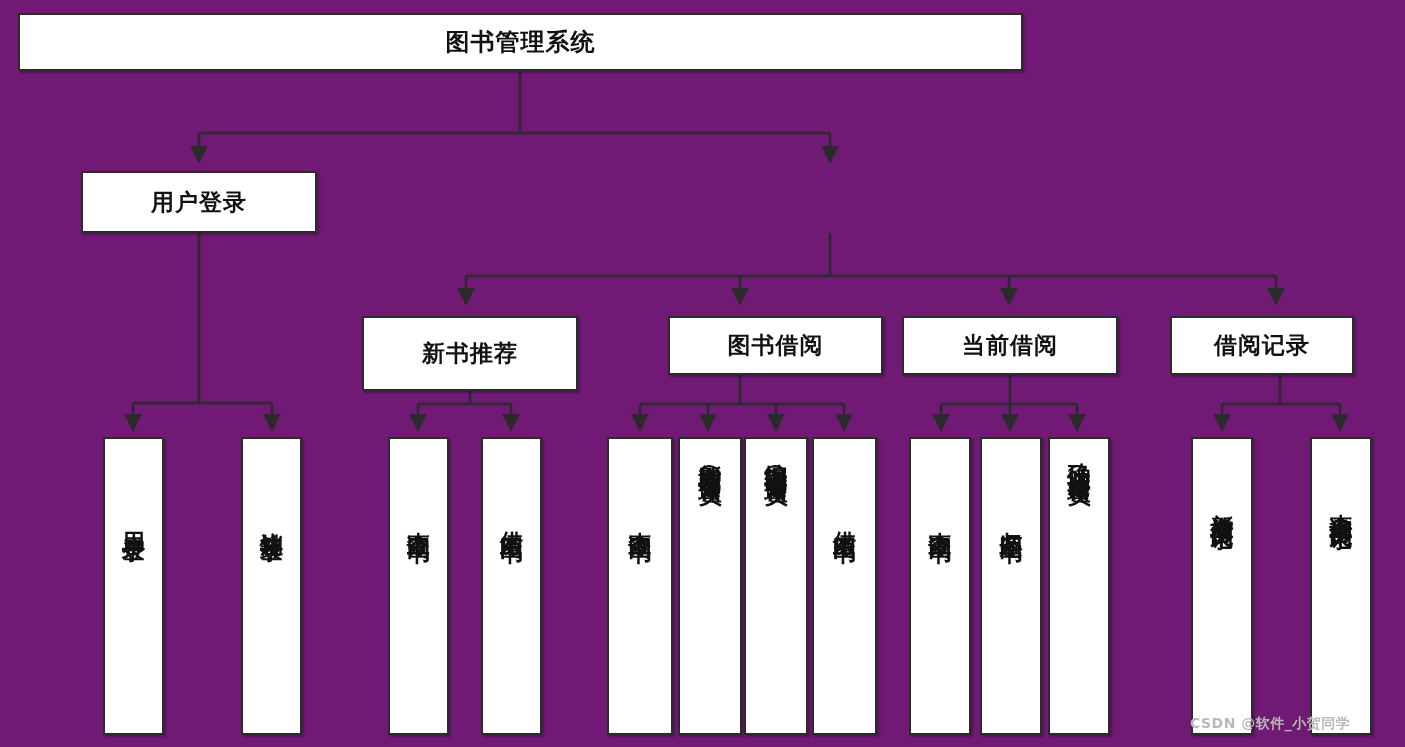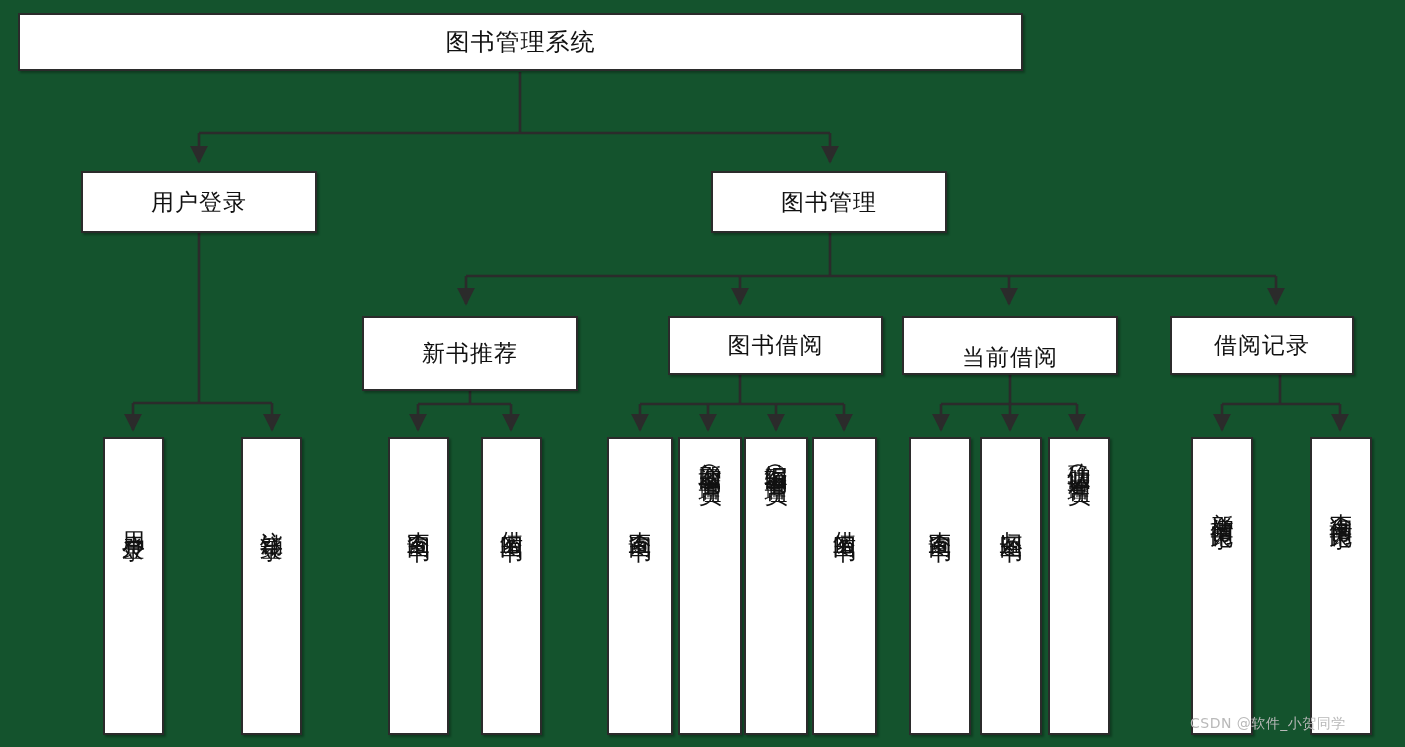--- a/index.html
+++ b/index.html
@@ -1,20 +1,20 @@
 <!DOCTYPE html>
 <html><head>
 <meta charset="utf-8">
 <style>
   html,body{margin:0;padding:0;background:#ffffff;}
   body{
     width:1405px;height:747px;overflow:hidden;
     font-family:"DejaVu Sans","Liberation Sans",sans-serif;
   }
-  #stage{position:relative;width:1405px;height:747px;background:#14532d;}
+  #stage{position:relative;width:1405px;height:747px;background:#701a75;font-weight:bold;}
   svg.edges{position:absolute;left:0;top:0;width:1405px;height:747px;}
   .node{
     position:absolute;
     background:#fff;
     border:2.5px solid #2b2b2b;
     box-sizing:border-box;
     box-shadow:2px 2px 2px rgba(0,0,0,0.28);
     display:flex;align-items:center;justify-content:center;
     color:#111;
   }
@@ -103,31 +103,28 @@
     </g>
   </svg>
 
   <div class="node h root" style="left:18px;top:13px;width:1005px;height:58px;">
     <span>图书管理系统</span>
   </div>
 
   <div class="node h" style="left:81px;top:171px;width:236px;height:62px;">
     <span>用户登录</span>
   </div>
-  <div class="node h" style="left:711px;top:171px;width:236px;height:62px;">
-    <span>图书管理</span>
-  </div>
 
   <div class="node h" style="left:362px;top:316px;width:216px;height:75px;">
     <span>新书推荐</span>
   </div>
   <div class="node h" style="left:668px;top:316px;width:215px;height:59px;">
     <span>图书借阅</span>
   </div>
-  <div class="node h" style="left:902px;top:316px;width:216px;height:59px;align-items:flex-end;">
+  <div class="node h" style="left:902px;top:316px;width:216px;height:59px;">
     <span>当前借阅</span>
   </div>
   <div class="node h" style="left:1170px;top:316px;width:184px;height:59px;">
     <span>借阅记录</span>
   </div>
 
   <div class="node v mid" style="left:103px;top:437px;width:61px;height:298px;">
     <span class="vtext">用户登录</span>
   </div>
   <div class="node v mid" style="left:241px;top:437px;width:61px;height:298px;">

